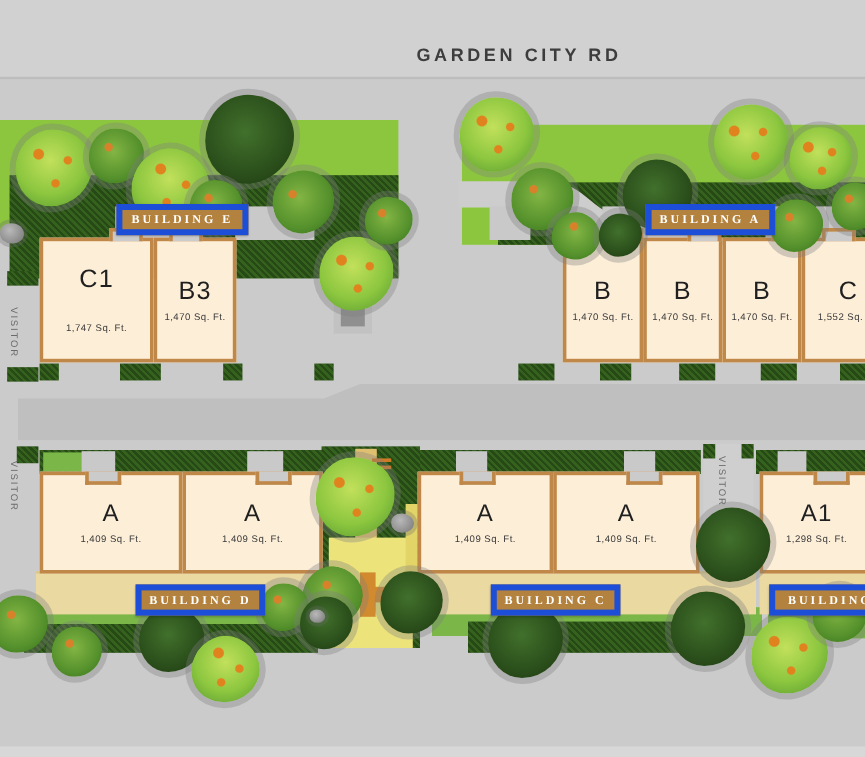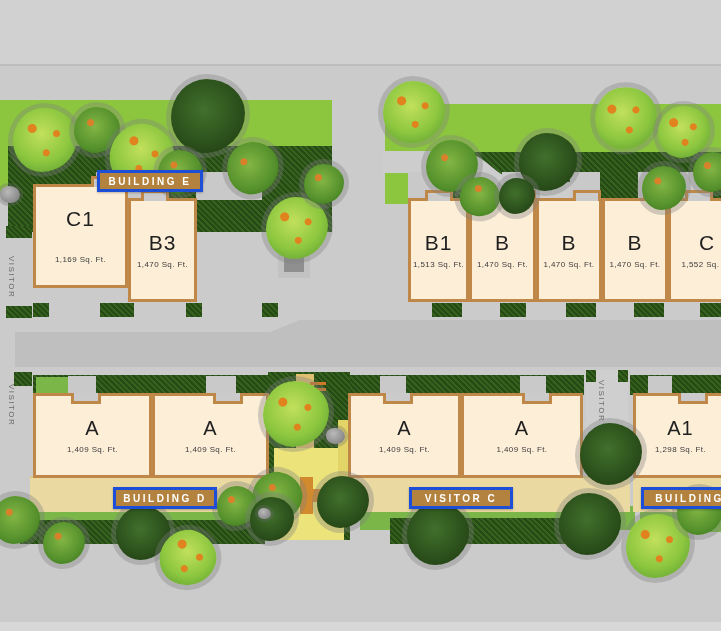--- a/index.html
+++ b/index.html
@@ -42,31 +42,32 @@
   .pad-inner{background:#8f8f8f;}
   
   .unit{position:absolute;box-sizing:border-box;background:#fdeed8;border:3px solid #c08848;
         display:flex;flex-direction:column;align-items:center;justify-content:center;gap:7px;cursor:pointer;}
   .unit .name{font-size:21px;color:#1f1f1f;letter-spacing:1px;line-height:1;}
   .unit .area{font-size:8px;color:#3a3a3a;letter-spacing:.4px;white-space:nowrap;}
   .unit.small .name{font-size:20px;}
   .porch{position:absolute;top:-11px;width:22px;height:8px;background:#cbcbcb;border:3px solid #c08848;border-bottom:none;}
   .notch{position:absolute;top:-3px;width:24px;height:8px;background:#cbcbcb;border:3px solid #c08848;border-top:none;}
   
-  .badge{position:absolute;height:16px;background:#b3823e;border:3px solid #1d4ed8;color:#fff;
+  .badge{position:absolute;height:16px;background:#b3823e;border:5px solid #1d4ed8;color:#fff;
          font-size:10px;font-weight:bold;letter-spacing:2.5px;display:flex;align-items:center;
-         justify-content:center;box-shadow:0 1px 2px rgba(0,0,0,.25);white-space:nowrap;z-index:9;}
+         justify-content:center;box-shadow:0 1px 2px rgba(0,0,0,.25);white-space:nowrap;z-index:9;font-family:Liberation Serif, serif;}
   .z3{z-index:3;}.z4{z-index:4;}.z5{z-index:5;}.z6{z-index:6;}.z8{z-index:8;}
 </style>
 </head>
 <body>
 
 <div id="canvas">
 
   <div class="abs top-band"></div>
+  <div class="abs road-title">GARDEN CITY RD</div>
   <div class="abs mid-road"></div>
   <div class="abs bottom-strip"></div>
 
   <div class="abs lawn z3" style="left:0;top:100px;width:332px;height:96px;"></div>
   <div class="abs hedge z4" style="left:8px;top:146px;width:324px;height:86px;"></div>
   <div class="abs lawn z3" style="left:385px;top:104px;width:336px;height:100px;"></div>
   <div class="abs hedge z4" style="left:415px;top:152px;width:306px;height:52px;"></div>
   <svg class="abs z4" style="left:382px;top:150px;" width="215" height="55">
     <path d="M0,12 H72 C105,12 102,43 150,43 H215" stroke="#cdcdcd" stroke-width="22" fill="none"></path>
   </svg>
@@ -125,36 +126,31 @@
   <div class="abs hedge z5" style="left:390px;top:518px;width:210px;height:26px;"></div>
   <div class="abs lawn2 z4" style="left:640px;top:506px;width:81px;height:26px;"></div>
 
   <div class="abs pad z5" style="left:278px;top:248px;width:32px;height:30px;"></div>
   <div class="abs pad-inner z5" style="left:284px;top:254px;width:20px;height:18px;"></div>
 
   <div class="abs visitor-label z6" style="left:7px;top:256px;">VISITOR</div>
   <div class="abs visitor-label z6" style="left:7px;top:384px;">VISITOR</div>
   <div class="abs visitor-label z6" style="left:597px;top:380px;">VISITOR</div>
 
-  <div class="unit z6" style="left:33px;top:184px;width:95px;height:104px;gap:26px;">
+  <div class="unit z6" style="left:33px;top:198px;width:95px;height:104px;gap:26px;">
     <div class="porch" style="left:55px;"></div>
     <div class="name">C1</div>
-    <div class="area">1,169 Sq. Ft.</div>
+    <div class="area">1,747 Sq. Ft.</div>
   </div>
   <div class="unit z6" style="left:128px;top:198px;width:69px;height:104px;">
     <div class="porch" style="left:10px;"></div>
     <div class="name">B3</div>
     <div class="area">1,470 Sq. Ft.</div>
   </div>
 
-  <div class="unit z6" style="left:408px;top:198px;width:61px;height:104px;">
-    <div class="porch" style="left:14px;"></div>
-    <div class="name">B1</div>
-    <div class="area">1,513 Sq. Ft.</div>
-  </div>
   <div class="unit z6" style="left:469px;top:198px;width:67px;height:104px;">
     <div class="porch" style="left:36px;"></div>
     <div class="name">B</div>
     <div class="area">1,470 Sq. Ft.</div>
   </div>
   <div class="unit z6" style="left:536px;top:198px;width:66px;height:104px;">
     <div class="porch" style="left:34px;"></div>
     <div class="name">B</div>
     <div class="area">1,470 Sq. Ft.</div>
   </div>
@@ -227,17 +223,18 @@
   <div class="tree dark z8" style="left:559px;top:493px;width:62px;height:62px;"></div>
   <div class="tree dark z8" style="left:580px;top:423px;width:62px;height:62px;"></div>
   <div class="tree light z8" style="left:626px;top:514px;width:64px;height:64px;"></div>
   <div class="tree med z8" style="left:677px;top:489px;width:46px;height:46px;"></div>
 
   <div class="rock z8" style="left:0px;top:186px;width:20px;height:17px;"></div>
   <div class="rock z8" style="left:326px;top:428px;width:19px;height:16px;"></div>
   <div class="rock z8" style="left:258px;top:508px;width:13px;height:11px;"></div>
 
   <div class="badge" style="left:97px;top:170px;width:100px;">BUILDING E</div>
+  <div class="badge" style="left:538px;top:170px;width:98px;">BUILDING A</div>
   <div class="badge" style="left:113px;top:487px;width:98px;">BUILDING D</div>
-  <div class="badge" style="left:409px;top:487px;width:98px;">VISITOR C</div>
+  <div class="badge" style="left:409px;top:487px;width:98px;">BUILDING C</div>
   <div class="badge" style="left:641px;top:487px;width:106px;">BUILDING B</div>
 
 </div>
 
 </body></html>

